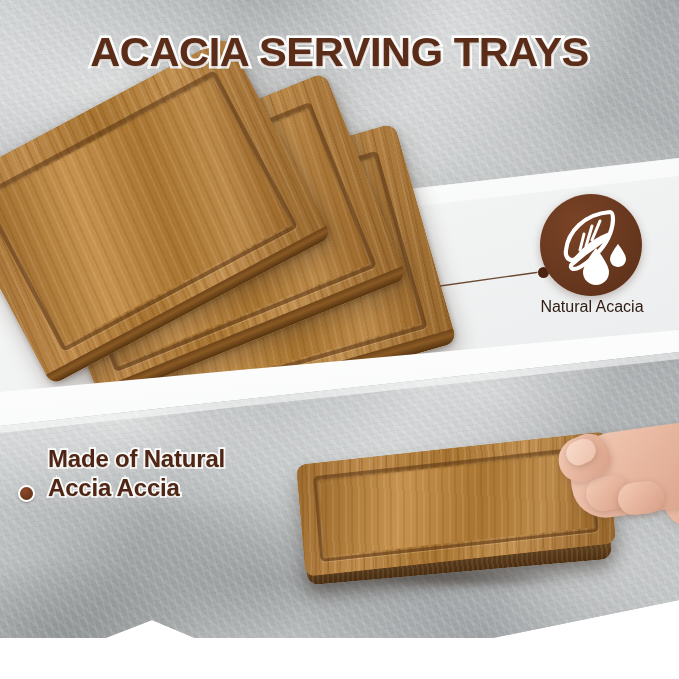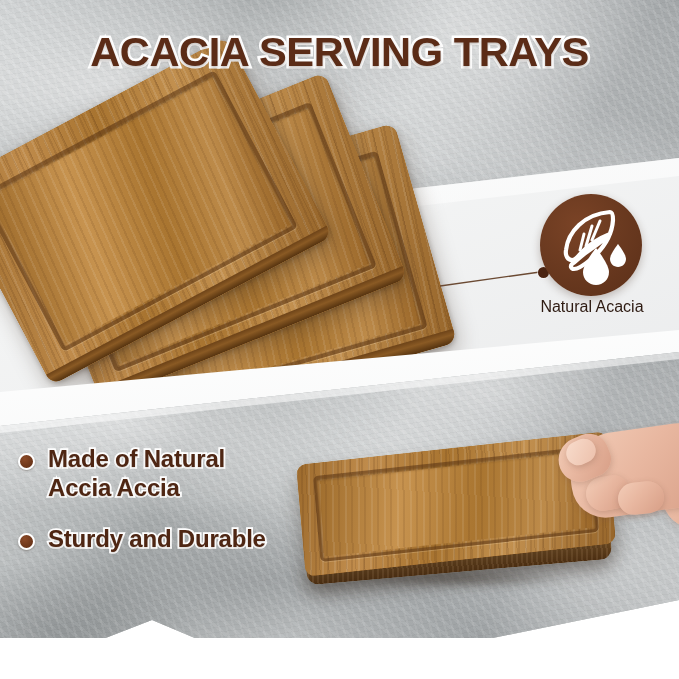--- a/index.html
+++ b/index.html
@@ -232,21 +232,21 @@
     font-size: 16px;
     color:#2e1b12;
     font-family: "Liberation Sans", sans-serif;
     white-space:nowrap;
   }
 
   
   #features {
     position:absolute; left:18px; top:444px; width:330px;
   }
-  .feature { display:flex; align-items:flex-start; gap:13px; margin-bottom:22px; }
+  .feature { display:flex; align-items:flex-end; gap:13px; margin-bottom:22px; }
   .bullet {
     flex: 0 0 auto;
     width:17px; height:17px; border-radius:50%;
     margin-top:9px;
     background: radial-gradient(circle at 35% 30%, #8b4a28, #6a3519 70%);
     border: 2.5px solid #ffffff;
     box-shadow: 0 1px 2px rgba(60,45,35,.35);
   }
   .feature-text {
     font-size: 24px;
@@ -343,21 +343,15 @@
   <div id="badge-label">Natural Acacia</div>
 
   <div id="features">
     <div class="feature">
       <div class="bullet"></div>
       <div class="feature-text">
         <span>Made of Natural</span>
         <span>Accia Accia</span>
       </div>
     </div>
-    <div class="feature">
-      <div class="bullet"></div>
-      <div class="feature-text">
-        <span>Sturdy and Durable</span>
-      </div>
-    </div>
   </div>
 
 </div>
 
 </body></html>

